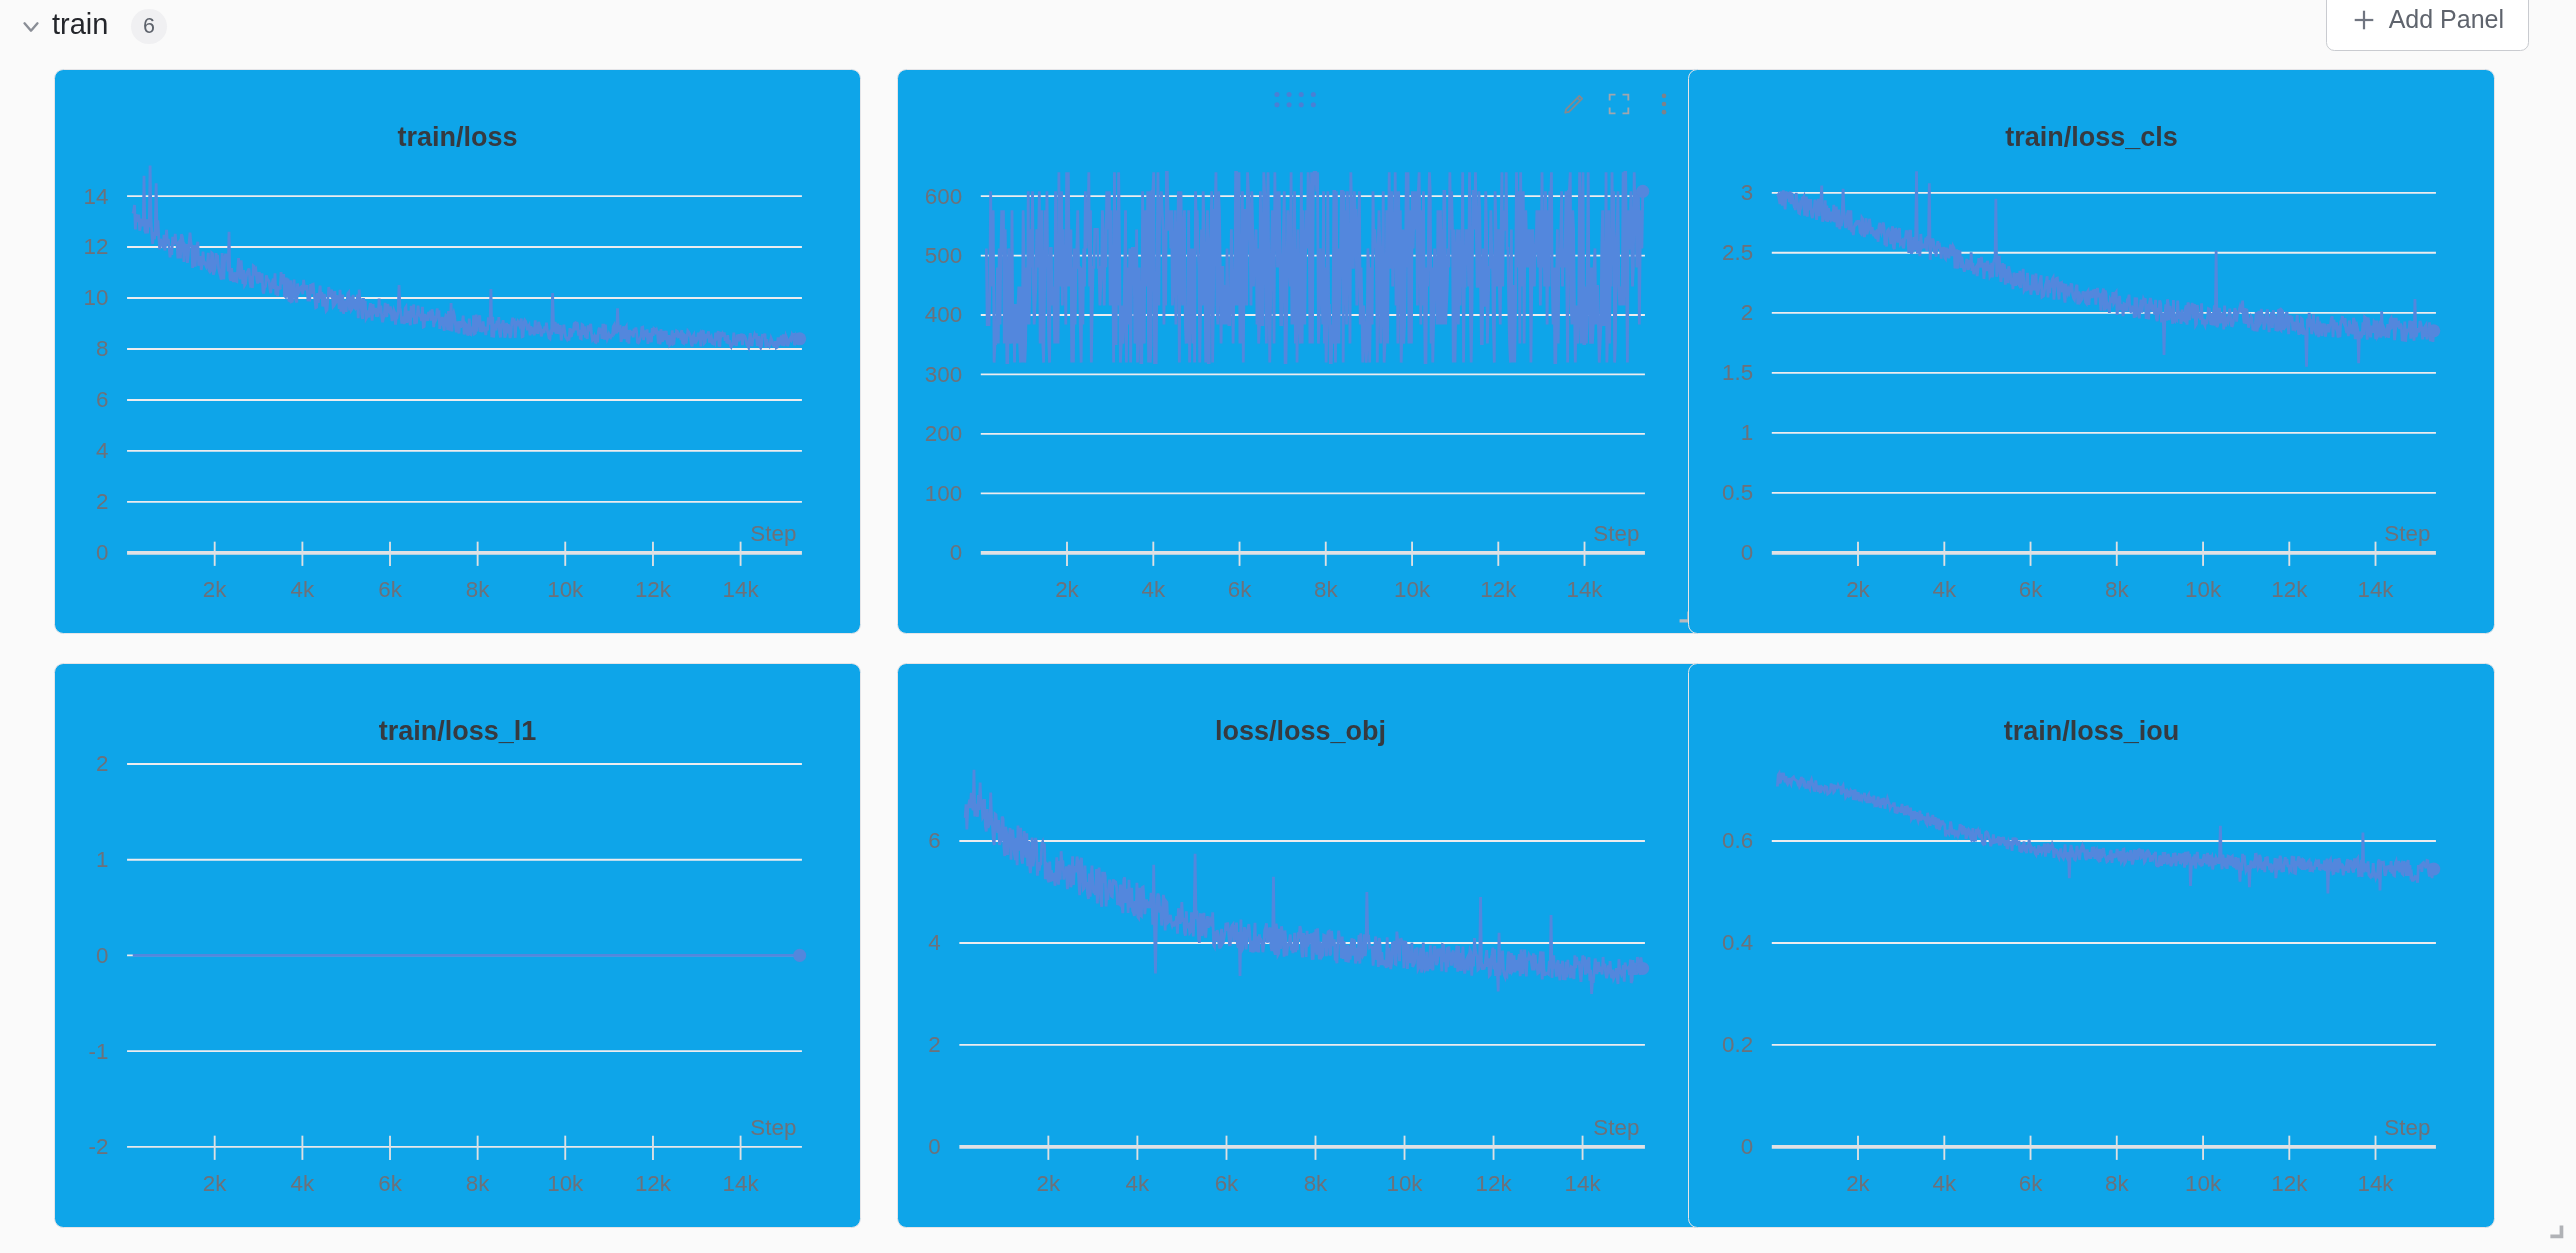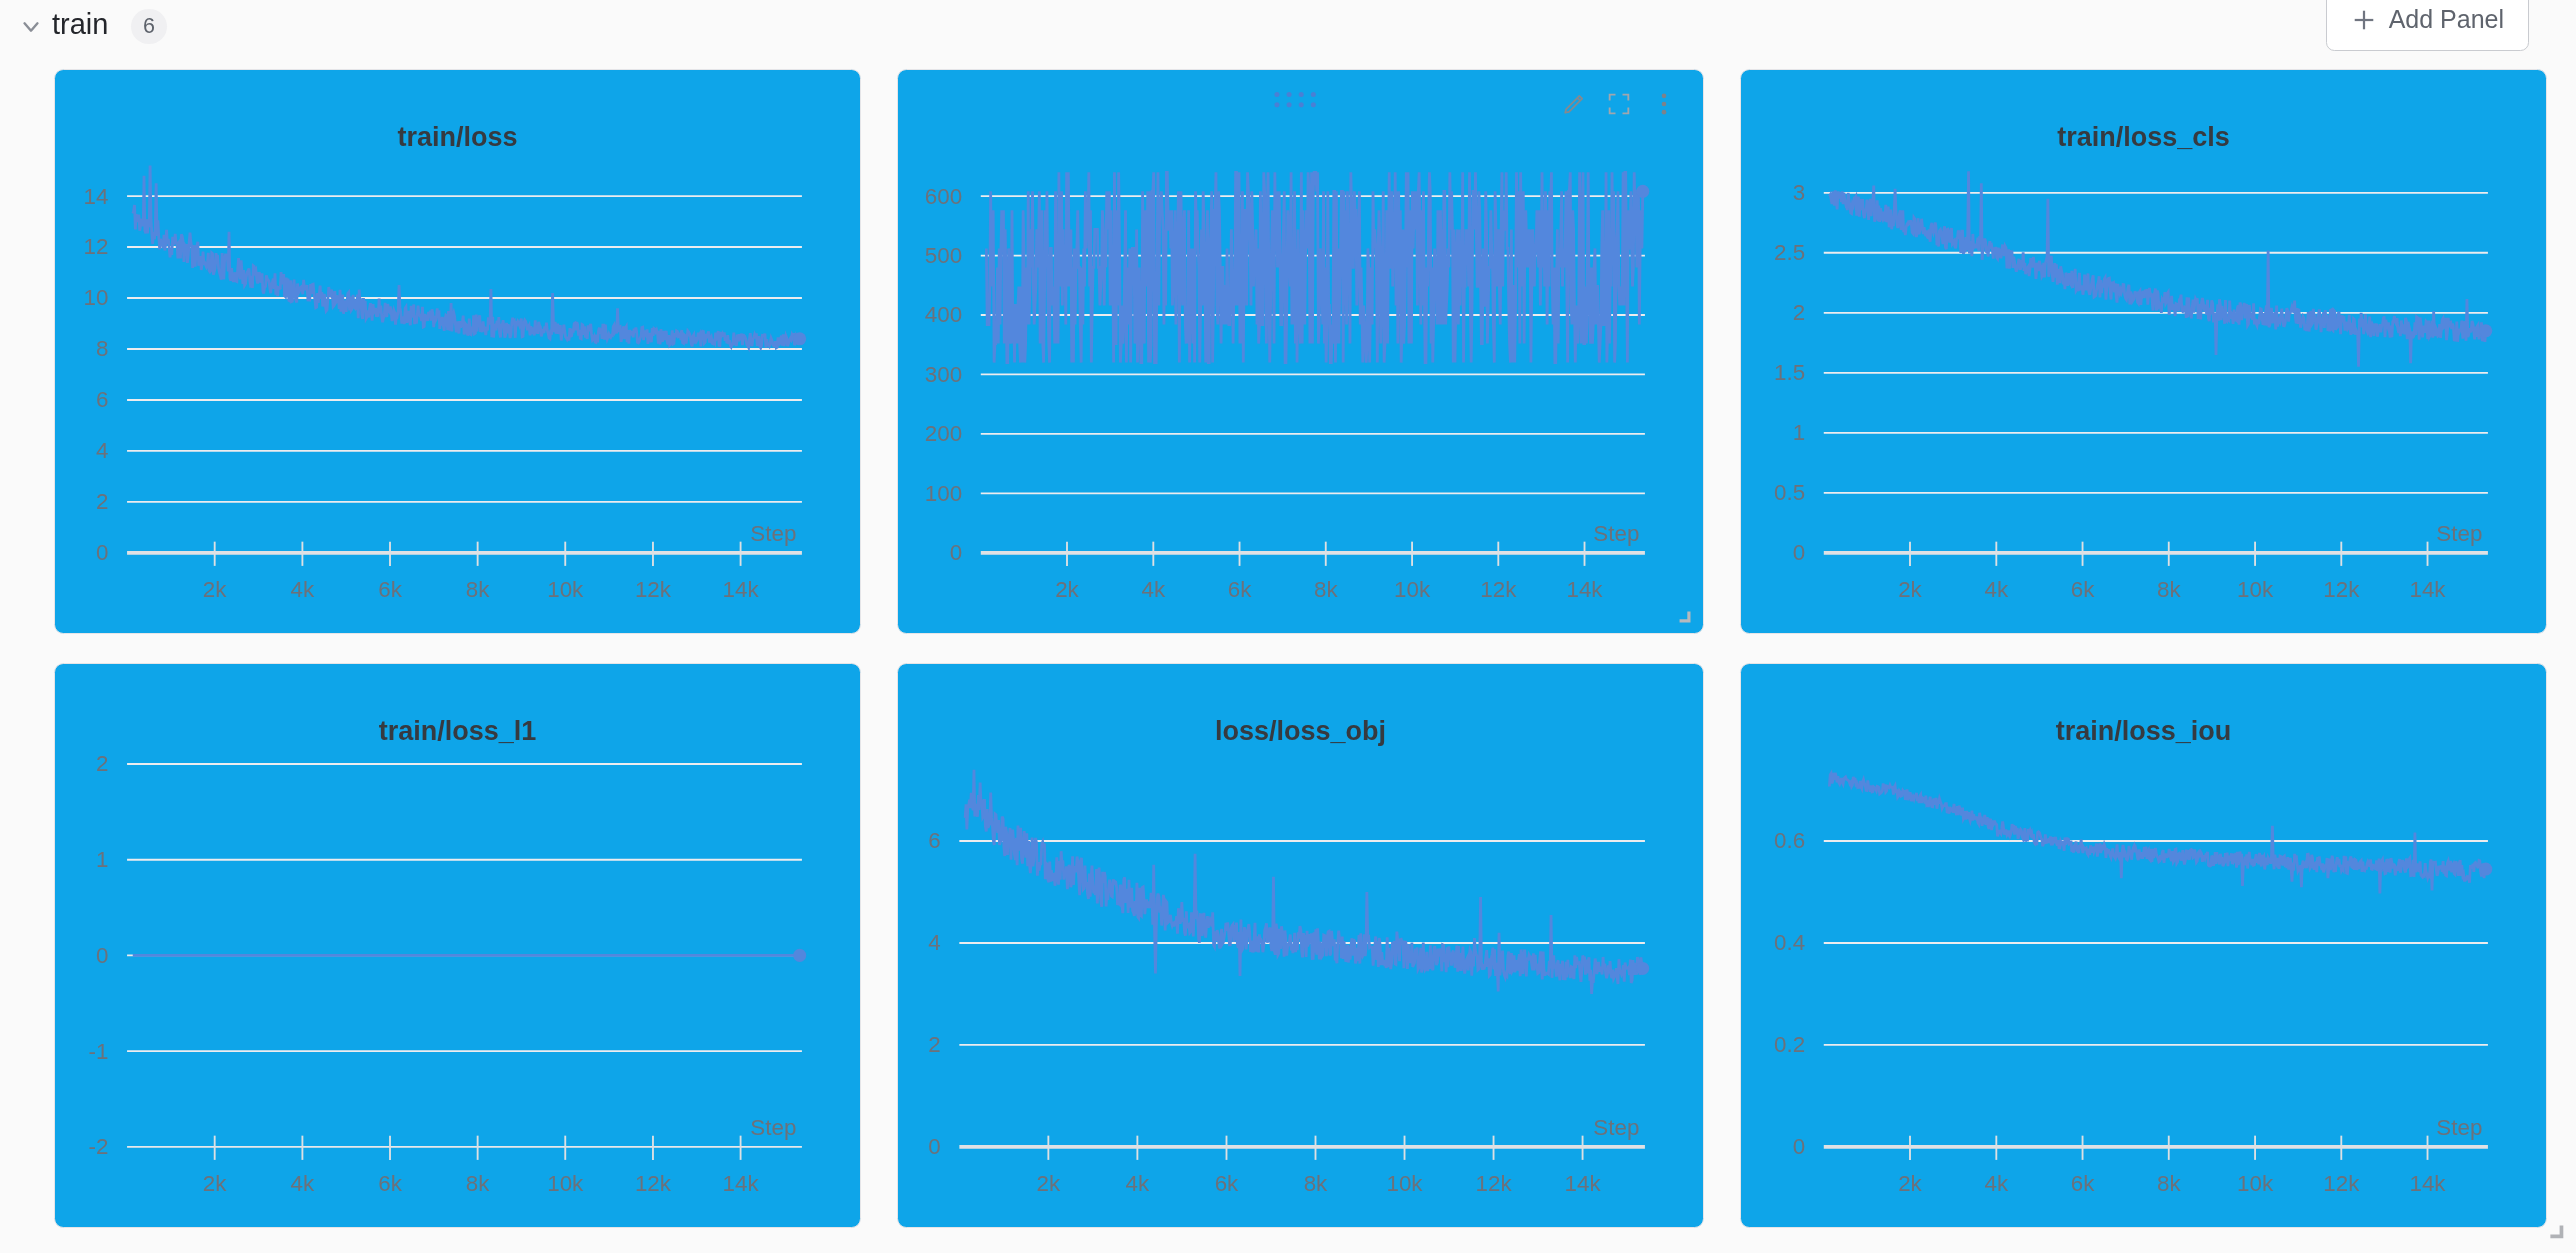--- a/index.html
+++ b/index.html
@@ -8,21 +8,21 @@
   .chevron{position:absolute;left:18.7px;top:15px;width:24px;height:24px;cursor:pointer;}
   .section-title{position:absolute;left:52px;top:7.5px;font-size:29px;font-weight:500;color:#24262b;}
   .count-badge{position:absolute;left:131px;top:9.4px;min-width:36px;height:35px;border-radius:18px;
     background:#f0f0f2;color:#5d626b;font-size:21.5px;display:flex;align-items:center;justify-content:center;}
   .add-panel-btn{position:absolute;top:-11.2px;right:47px;height:60px;padding:0 24px;display:flex;
     align-items:center;gap:11.2px;background:#ffffff;border:1.9px solid #c9cbd0;border-radius:8.4px;
     font-size:25px;color:#5f646d;cursor:pointer;}
   .grid{position:absolute;left:0;top:0;width:100%;height:100%;}
   .panel{position:absolute;width:807px;height:565px;background:#0ea5e9;border:1.9px solid #e5e5e8;
     border-radius:9.4px;box-sizing:border-box;}
-  .c0{left:54px;} .c1{left:897px;} .c2{left:1740px;}
+  .c0{left:54px;} .c1{left:897px;} .c2{left:1688px;}
   .r0{top:69px;} .r1{top:663px;padding-left:8px;}
   .panel-title{position:absolute;left:0;top:52px;width:100%;text-align:center;font-size:27px;
     font-weight:600;color:#363a40;}
   svg.plot{position:absolute;left:0;top:0;width:100%;height:100%;}
   .tick{font-size:24px;fill:#6d717a;}
   .ty{text-anchor:end;} .tx{text-anchor:middle;}
   .drag-dots{position:absolute;left:50%;top:18.7px;transform:translateX(-61%);cursor:grab;}
   .panel-actions{position:absolute;right:24px;top:18.7px;display:flex;gap:15px;align-items:center;}
   .panel-actions span{width:30px;height:30px;display:inline-flex;align-items:center;
     justify-content:center;cursor:pointer;}

